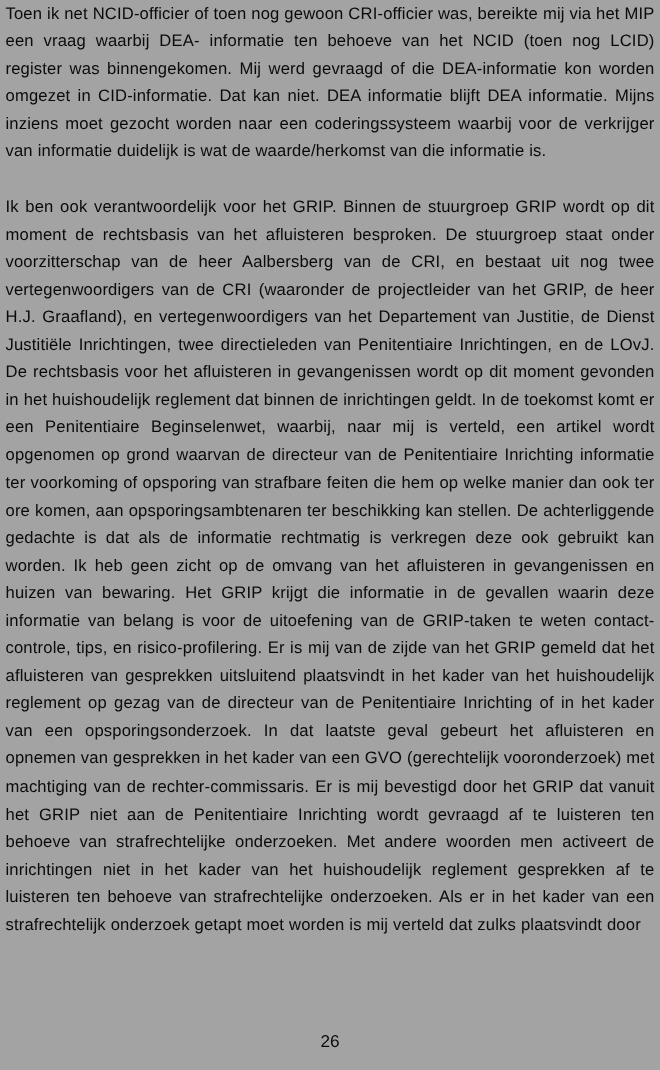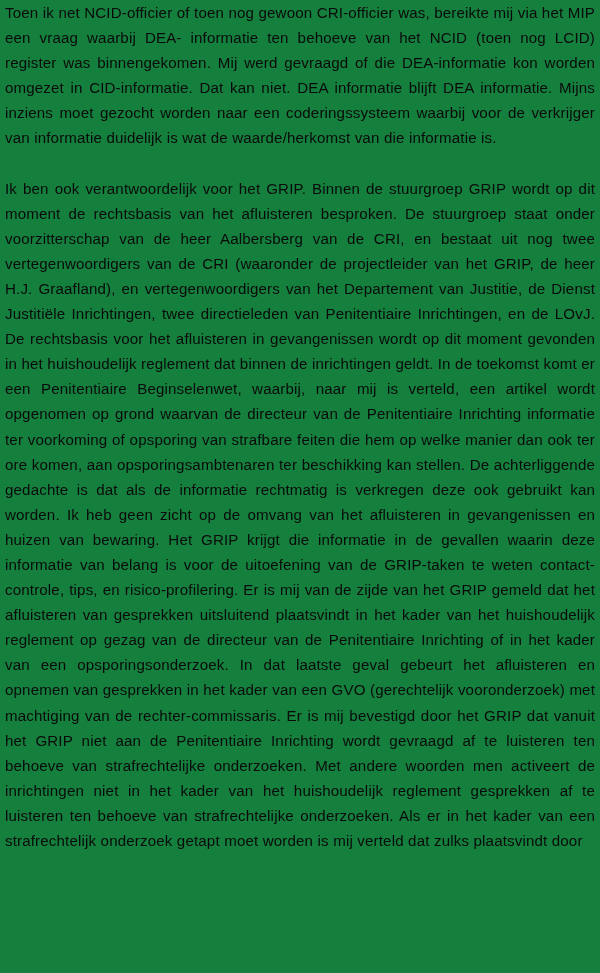--- a/index.html
+++ b/index.html
@@ -10,21 +10,21 @@
 
   body {
     font-family: "Liberation Sans", "DejaVu Sans", sans-serif;
     color: #0a0a0a;
   }
 
   #page {
     position: relative;
     width: 600px;
     height: 973px;
-    background: #15803d;
+    background: #a3a3a3;
     overflow: hidden;
     box-sizing: border-box;
   }
 
   #text-column {
     position: absolute;
     left: 5px;
     top: 0px;
     width: 590px;
   }
@@ -74,14 +74,15 @@
   <div id="text-column">
 
     <p class="para no-stretch">Toen ik net NCID-officier of toen nog gewoon CRI-officier was, bereikte mij via het MIP een vraag waarbij DEA- informatie ten behoeve van het NCID (toen nog LCID) register was binnengekomen. Mij werd gevraagd of die DEA-informatie kon worden omgezet in CID-informatie. Dat kan niet. DEA informatie blijft DEA informatie. Mijns inziens moet gezocht worden naar een coderingssysteem waarbij voor de verkrijger van informatie duidelijk is wat de waarde/herkomst van die informatie is.</p>
 
     <div class="para-gap"></div>
 
     <p class="para no-stretch">Ik ben ook verantwoordelijk voor het GRIP. Binnen de stuurgroep GRIP wordt op dit moment de rechtsbasis van het afluisteren besproken. De stuurgroep staat onder voorzitterschap van de heer Aalbersberg van de CRI, en bestaat uit nog twee vertegenwoordigers van de CRI (waaronder de projectleider van het GRIP, de heer H.J. Graafland), en vertegenwoordigers van het Departement van Justitie, de Dienst Justitiële Inrichtingen, twee directieleden van Penitentiaire Inrichtingen, en de LOvJ. De rechtsbasis voor het afluisteren in gevangenissen wordt op dit moment gevonden in het huishoudelijk reglement dat binnen de inrichtingen geldt. In de toekomst komt er een Penitentiaire Beginselenwet, waarbij, naar mij is verteld, een artikel wordt opgenomen op grond waarvan de directeur van de Penitentiaire Inrichting informatie ter voorkoming of opsporing van strafbare feiten die hem op welke manier dan ook ter ore komen, aan opsporingsambtenaren ter beschikking kan stellen. De achterliggende gedachte is dat als de informatie rechtmatig is verkregen deze ook gebruikt kan worden. Ik heb geen zicht op de omvang van het afluisteren in gevangenissen en huizen van bewaring. Het GRIP krijgt die informatie in de gevallen waarin deze informatie van belang is voor de uitoefening van de GRIP-taken te weten contact-controle, tips, en risico-profilering. Er is mij van de zijde van het GRIP gemeld dat het afluisteren van gesprekken uitsluitend plaatsvindt in het kader van het huishoudelijk reglement op gezag van de directeur van de Penitentiaire Inrichting of in het kader van een opsporingsonderzoek. In dat laatste geval gebeurt het afluisteren en opnemen van gesprekken in het kader van een GVO (gerechtelijk vooronderzoek) met machtiging van de rechter-commissaris. Er is mij bevestigd door het GRIP dat vanuit het GRIP niet aan de Penitentiaire Inrichting wordt gevraagd af te luisteren ten behoeve van strafrechtelijke onderzoeken. Met andere woorden men activeert de inrichtingen niet in het kader van het huishoudelijk reglement gesprekken af te luisteren ten behoeve van strafrechtelijke onderzoeken. Als er in het kader van een strafrechtelijk onderzoek getapt moet worden is mij verteld dat zulks plaatsvindt door</p>
 
   </div>
 
+  <div id="page-number">26</div>
 
 </div>
 
 </body></html>

